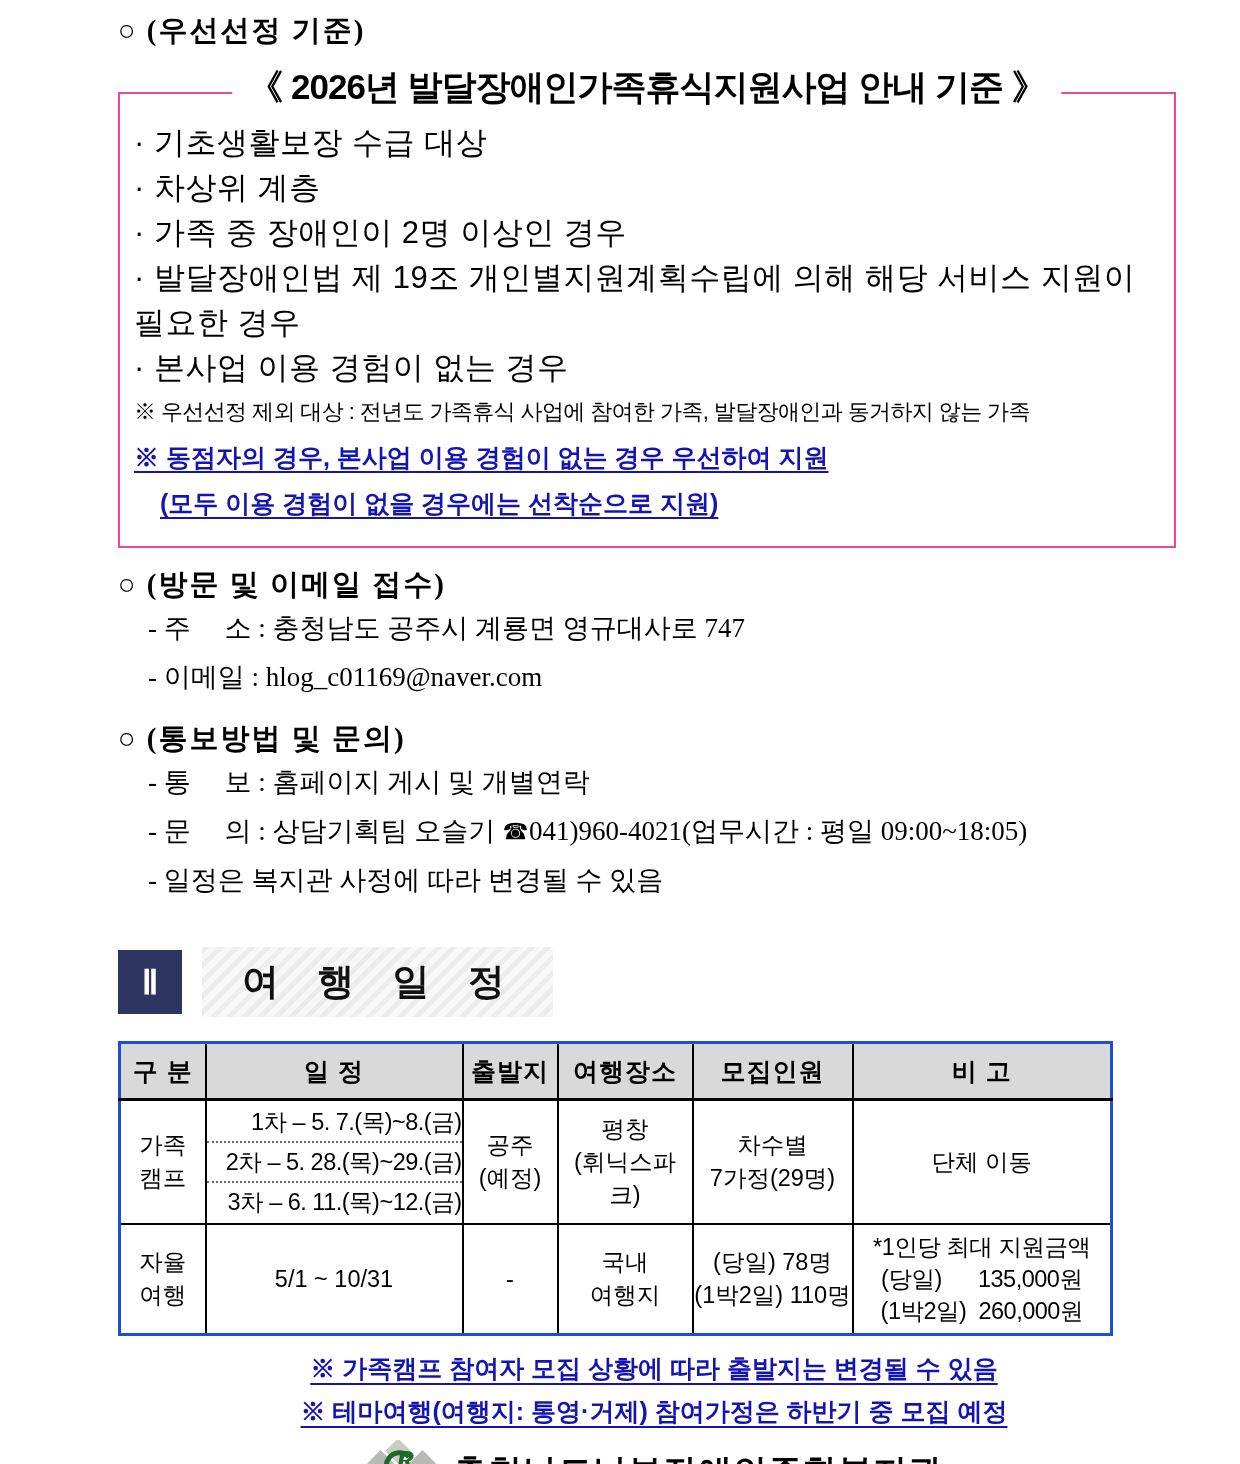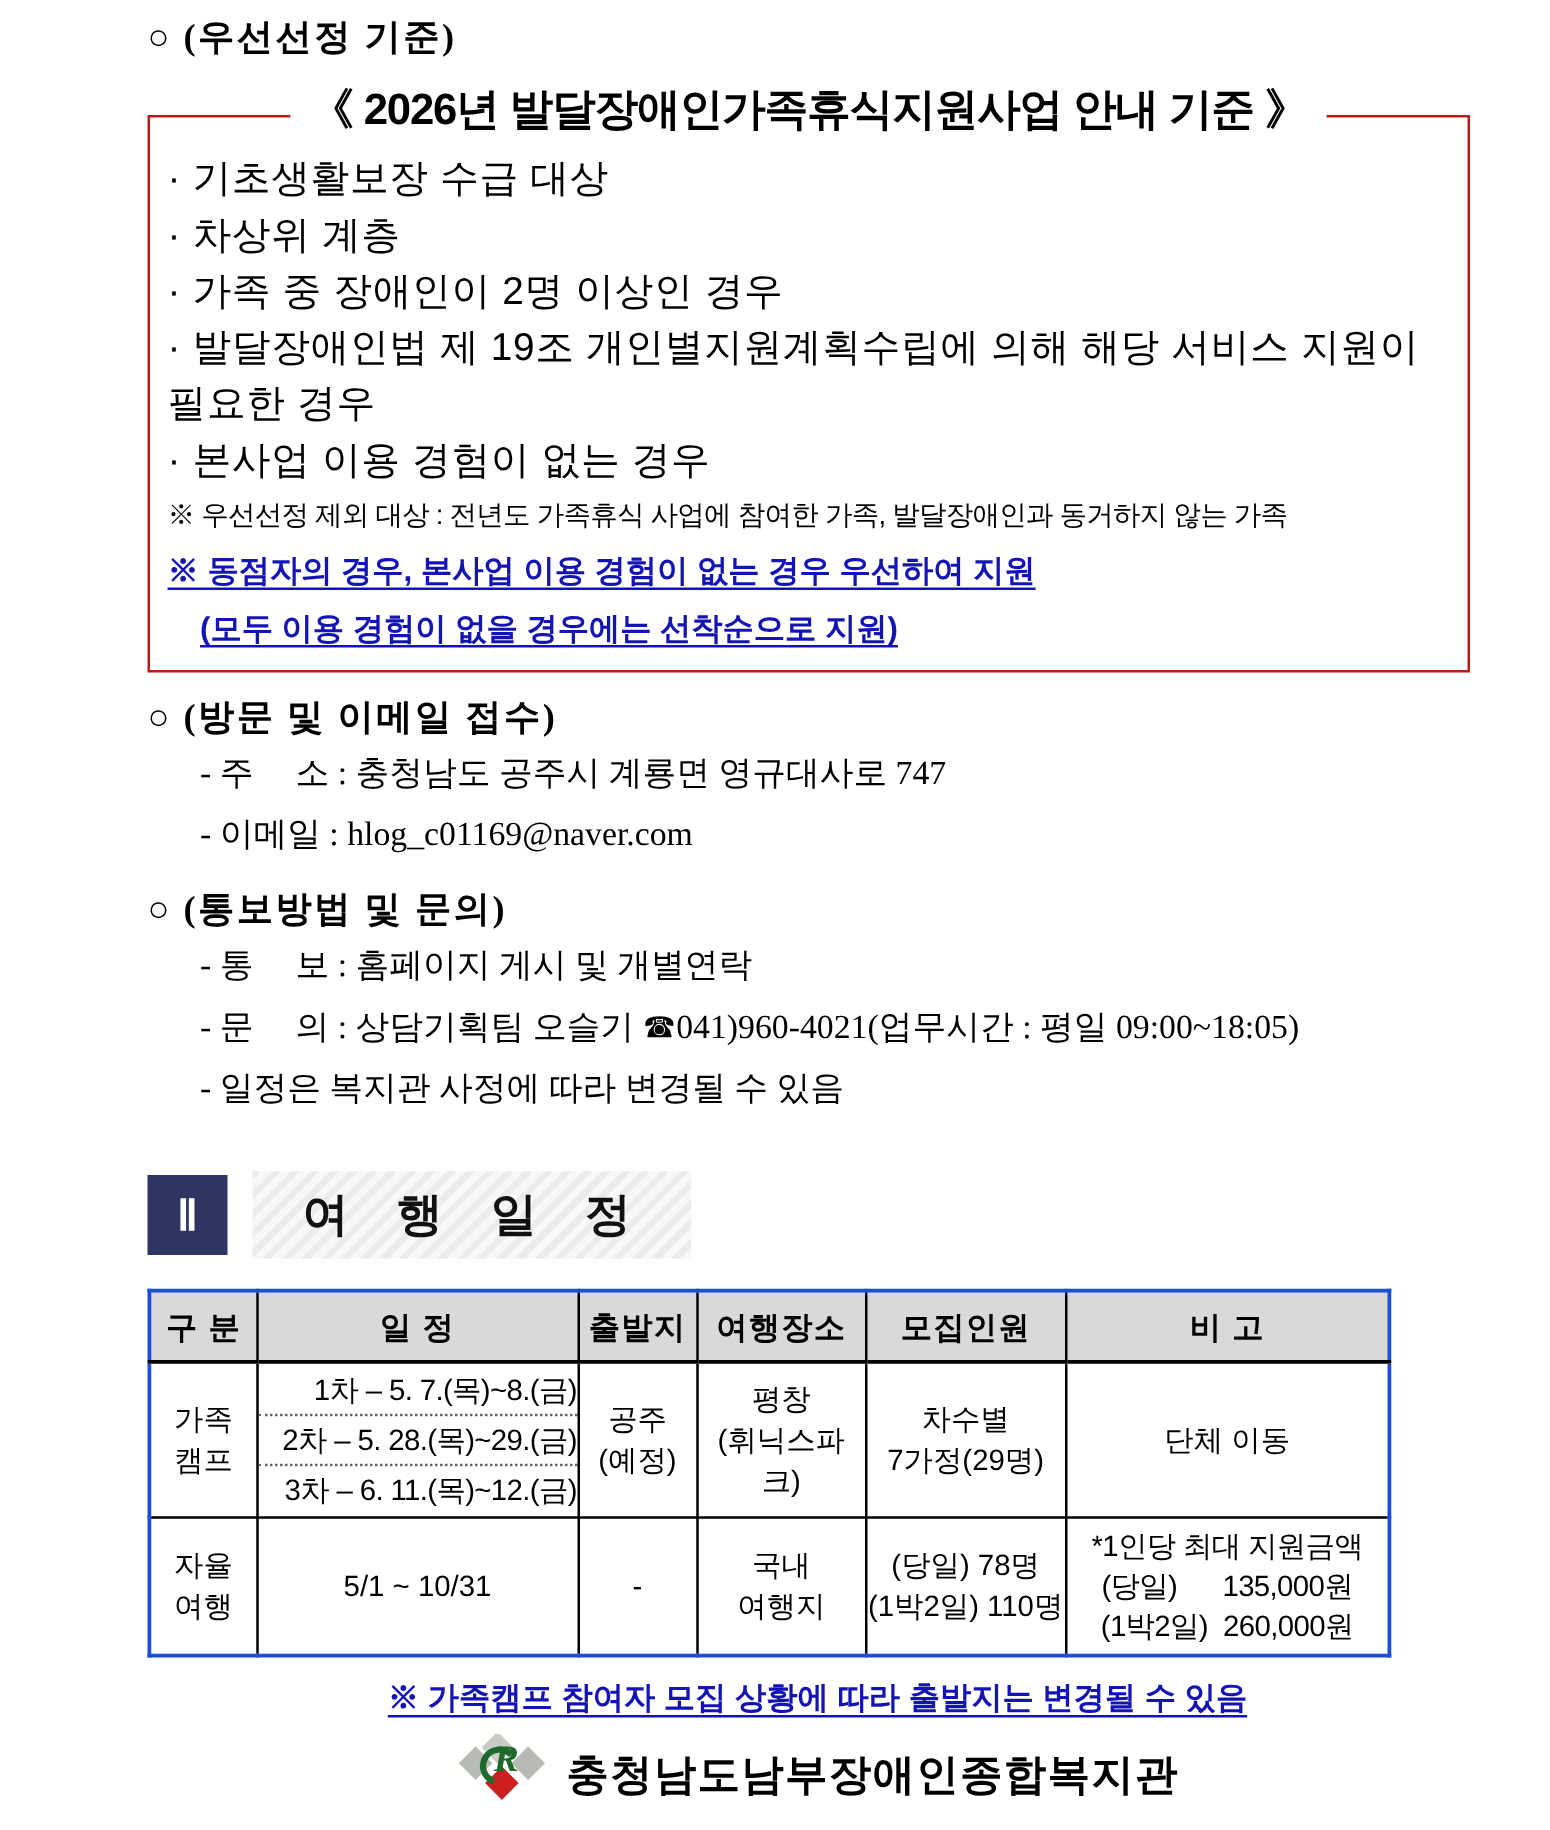--- a/index.html
+++ b/index.html
@@ -2,29 +2,29 @@
 <html><head>
 <meta charset="utf-8">
 <style>
   html,body{margin:0;padding:0;background:#ffffff;}
   body{width:1240px;height:1464px;overflow:hidden;font-family:"Liberation Sans",sans-serif;color:#000;}
   .page{padding:10px 50px 0 118px;width:1072px;}
 
   .h-circle{font-family:"Liberation Serif",serif;font-size:29px;font-weight:700;line-height:40px;letter-spacing:2px;}
 
   
-  .crit-box{position:relative;border:2px solid #b91c1c;margin-top:42px;margin-right:14px;padding:26px 12px 10px 14px;}
+  .crit-box{position:relative;border:2px solid #ec4899;margin-top:42px;margin-right:14px;padding:26px 12px 20px 14px;}
   .crit-legend{position:absolute;top:-30px;left:50%;transform:translateX(-50%);background:#fff;padding:0 16px;
     font-size:35px;font-weight:900;letter-spacing:-1px;white-space:nowrap;}
   .crit-item{font-size:31px;line-height:45px;letter-spacing:0.5px;}
   .crit-excl{font-size:22px;line-height:44px;letter-spacing:-0.6px;white-space:nowrap;}
   .crit-tie{color:#1414b4;font-weight:700;font-size:25px;line-height:46px;text-decoration:underline;text-underline-offset:5px;}
   .crit-tie.sub{padding-left:26px;}
 
-  .doc-line{font-family:"Liberation Serif",serif;font-size:27px;line-height:49px;margin-left:42px;white-space:pre-wrap;}
+  .doc-line{font-family:"Liberation Serif",serif;font-size:27px;line-height:49px;margin-left:30px;white-space:pre-wrap;}
   .sect{margin-top:16px;}
 
   
   .sec2{display:flex;align-items:center;gap:20px;margin-top:42px;}
   .sec2-badge{width:64px;height:64px;background:#2e3560;color:#fff;display:flex;align-items:center;justify-content:center;
     font-size:34px;font-weight:700;}
   .sec2-title{background:repeating-linear-gradient(135deg,#ececec 0 5px,#f8f8f8 5px 11px);
     font-size:37px;font-weight:900;letter-spacing:14px;padding:10px 34px 10px 40px;color:#111;}
 
   
@@ -146,20 +146,21 @@
           <div class="note-line">*1인당 최대 지원금액</div>
           <div class="note-line">(당일)      135,000원</div>
           <div class="note-line">(1박2일)  260,000원</div>
         </td>
       </tr>
     </tbody>
   </table>
 
   <div class="footnotes">
     <div class="footnote">※ 가족캠프 참여자 모집 상황에 따라 출발지는 변경될 수 있음</div>
+    <div class="footnote">※ 테마여행(여행지: 통영·거제) 참여가정은 하반기 중 모집 예정</div>
   </div>
 
   <div class="footer">
     <div class="org-row">
       <span>
         <svg width="74" height="60" viewBox="0 0 74 60">
           <rect x="24" y="2" width="18" height="18" transform="rotate(45 33 11)" fill="#c9cdc6"></rect>
           <rect x="6" y="14" width="19" height="19" transform="rotate(45 15.5 23.5)" fill="#b7bbb3"></rect>
           <rect x="48" y="14" width="19" height="19" transform="rotate(45 57.5 23.5)" fill="#b7bbb3"></rect>
           <rect x="27" y="30" width="19" height="19" transform="rotate(45 36.5 39.5)" fill="#cc2020"></rect>

